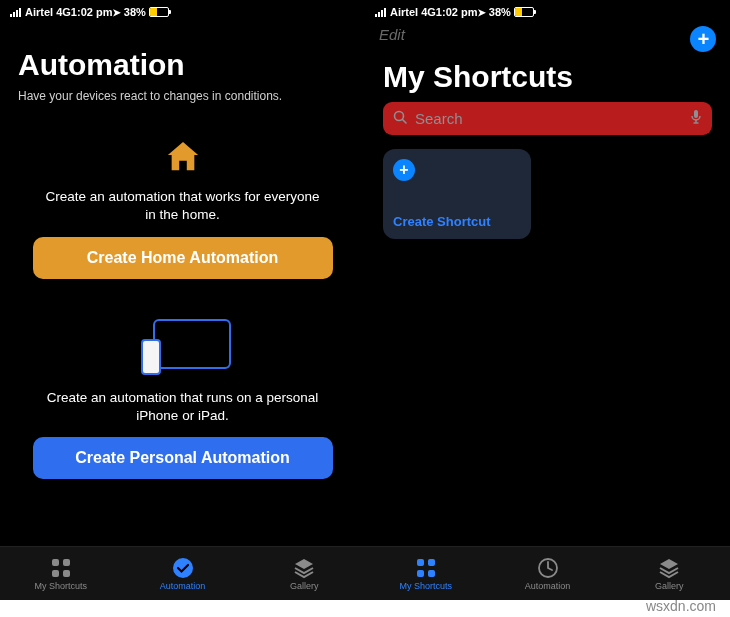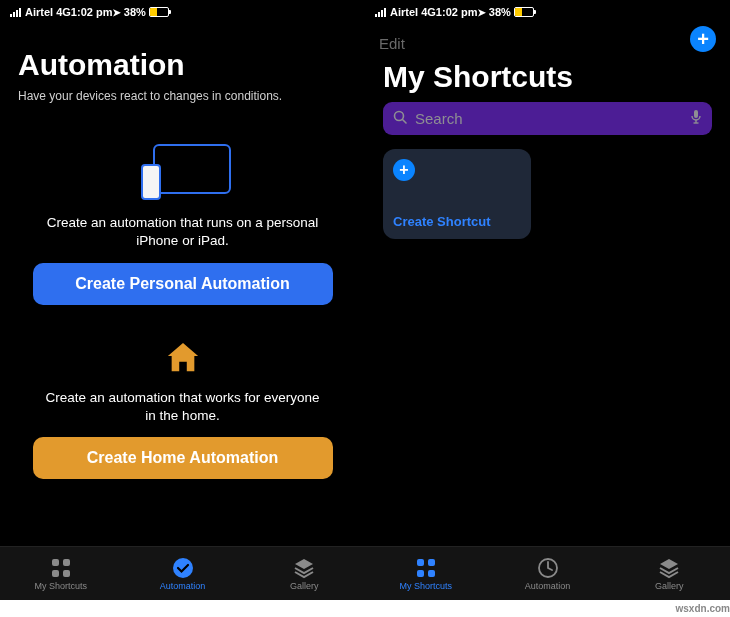--- a/index.html
+++ b/index.html
@@ -26,32 +26,32 @@
   .btn-orange { background: #e29a2d; }
   .device-illus { display:inline-block; position:relative; width:96px; height:56px; margin-top:10px; }
   .device-tablet { position:absolute; right:0; top:0; width:78px; height:50px; border:2px solid #2f6fef; border-radius:6px; background:#000; }
   .device-phone { position:absolute; left:6px; bottom:0; width:20px; height:36px; border:2px solid #2f6fef; border-radius:4px; background:#f5f5f5; }
   .home-illus { width: 38px; height: 34px; display:inline-block; margin-top: 6px; }
   .tabbar { display: flex; height: 54px; background: #141414; border-top: 1px solid #222; }
   .tab { flex:1; display:flex; flex-direction:column; align-items:center; justify-content:center; gap:2px; color:#8a8a8a; font-size:9px; cursor:pointer; }
   .tab.active { color:#2f82ff; }
   .tab-icon { width:22px; height:22px; display:flex; align-items:center; justify-content:center; }
   
-  .edit-row { display:flex; justify-content:space-between; align-items:flex-end; padding: 4px 14px 2px 14px; }
+  .edit-row { display:flex; justify-content:space-between; align-items:flex-start; padding: 4px 14px 2px 14px; font-style: italic; }
   .edit-link { color:#6a6a6a; font-size:15px; cursor:pointer; }
   .plus-circle { width:26px; height:26px; border-radius:50%; background:#0a84ff; color:#fff; display:flex; align-items:center; justify-content:center; font-size:20px; font-weight:700; cursor:pointer; }
-  .search { display:flex; align-items:center; background:#4c1d95; border-radius:9px; padding:7px 10px; margin-top:8px; gap:8px; }
+  .search { display:flex; align-items:center; background:#b91c1c; border-radius:9px; padding:7px 10px; margin-top:8px; gap:8px; }
   .search input { flex:1; background:transparent; border:none; outline:none; color:#fff; font-size:15px; }
   .search input::placeholder { color:#8e8e93; }
   .mic { color:#8e8e93; font-size:15px; }
   .mag { color:#8e8e93; font-size:14px; }
   .card { width:148px; height:90px; background:#1f2838; border-radius:12px; margin-top:14px; padding:10px; display:flex; flex-direction:column; justify-content:space-between; cursor:pointer; }
   .card-plus { width:22px; height:22px; border-radius:50%; background:#0a84ff; color:#fff; display:flex; align-items:center; justify-content:center; font-size:16px; font-weight:700; }
   .card-label { color:#2f82ff; font-size:13px; font-weight:600; }
-  .watermark { position:absolute; bottom:-14px; right:0; font-size:10px; color:#888;font-weight:bold; }
+  .watermark { position:absolute; bottom:-14px; right:14px; font-size:14px; color:#888; }
   .outer { position: relative; }
 </style>
 </head>
 <body>
 
 <div class="outer">
 <div class="container">
 
   <div class="pane">
     <div class="status-bar">
@@ -72,34 +72,34 @@
               <div class="battery-fill"></div>
             </div>
       </div>
     </div>
 
     <div class="content">
       <div class="page-title">Automation</div>
       <div class="page-sub">Have your devices react to changes in conditions.</div>
 
       <div class="section">
-        <div class="device-illus">
-          <div class="device-tablet"></div>
-          <div class="device-phone"></div>
-        </div>
-        <div class="section-desc">Create an automation that runs on a personal iPhone or iPad.</div>
-        <button class="btn btn-blue">Create Personal Automation</button>
-      </div>
-
-      <div class="section">
         <svg class="home-illus" viewBox="0 0 40 36">
           <path d="M20 2 L36 16 L32 16 L32 32 L24 32 L24 22 L16 22 L16 32 L8 32 L8 16 L4 16 Z" fill="#e29a2d"></path>
         </svg>
         <div class="section-desc">Create an automation that works for everyone in the home.</div>
         <button class="btn btn-orange">Create Home Automation</button>
+      </div>
+
+      <div class="section">
+        <div class="device-illus">
+          <div class="device-tablet"></div>
+          <div class="device-phone"></div>
+        </div>
+        <div class="section-desc">Create an automation that runs on a personal iPhone or iPad.</div>
+        <button class="btn btn-blue">Create Personal Automation</button>
       </div>
     </div>
 
     <div class="tabbar">
       <div class="tab">
         <div class="tab-icon">
           <svg width="20" height="20" viewBox="0 0 20 20">
                 <rect x="1" y="1" width="7" height="7" rx="2" fill="#8a8a8a"></rect>
                 <rect x="12" y="1" width="7" height="7" rx="2" fill="#8a8a8a"></rect>
                 <rect x="1" y="12" width="7" height="7" rx="2" fill="#8a8a8a"></rect>

